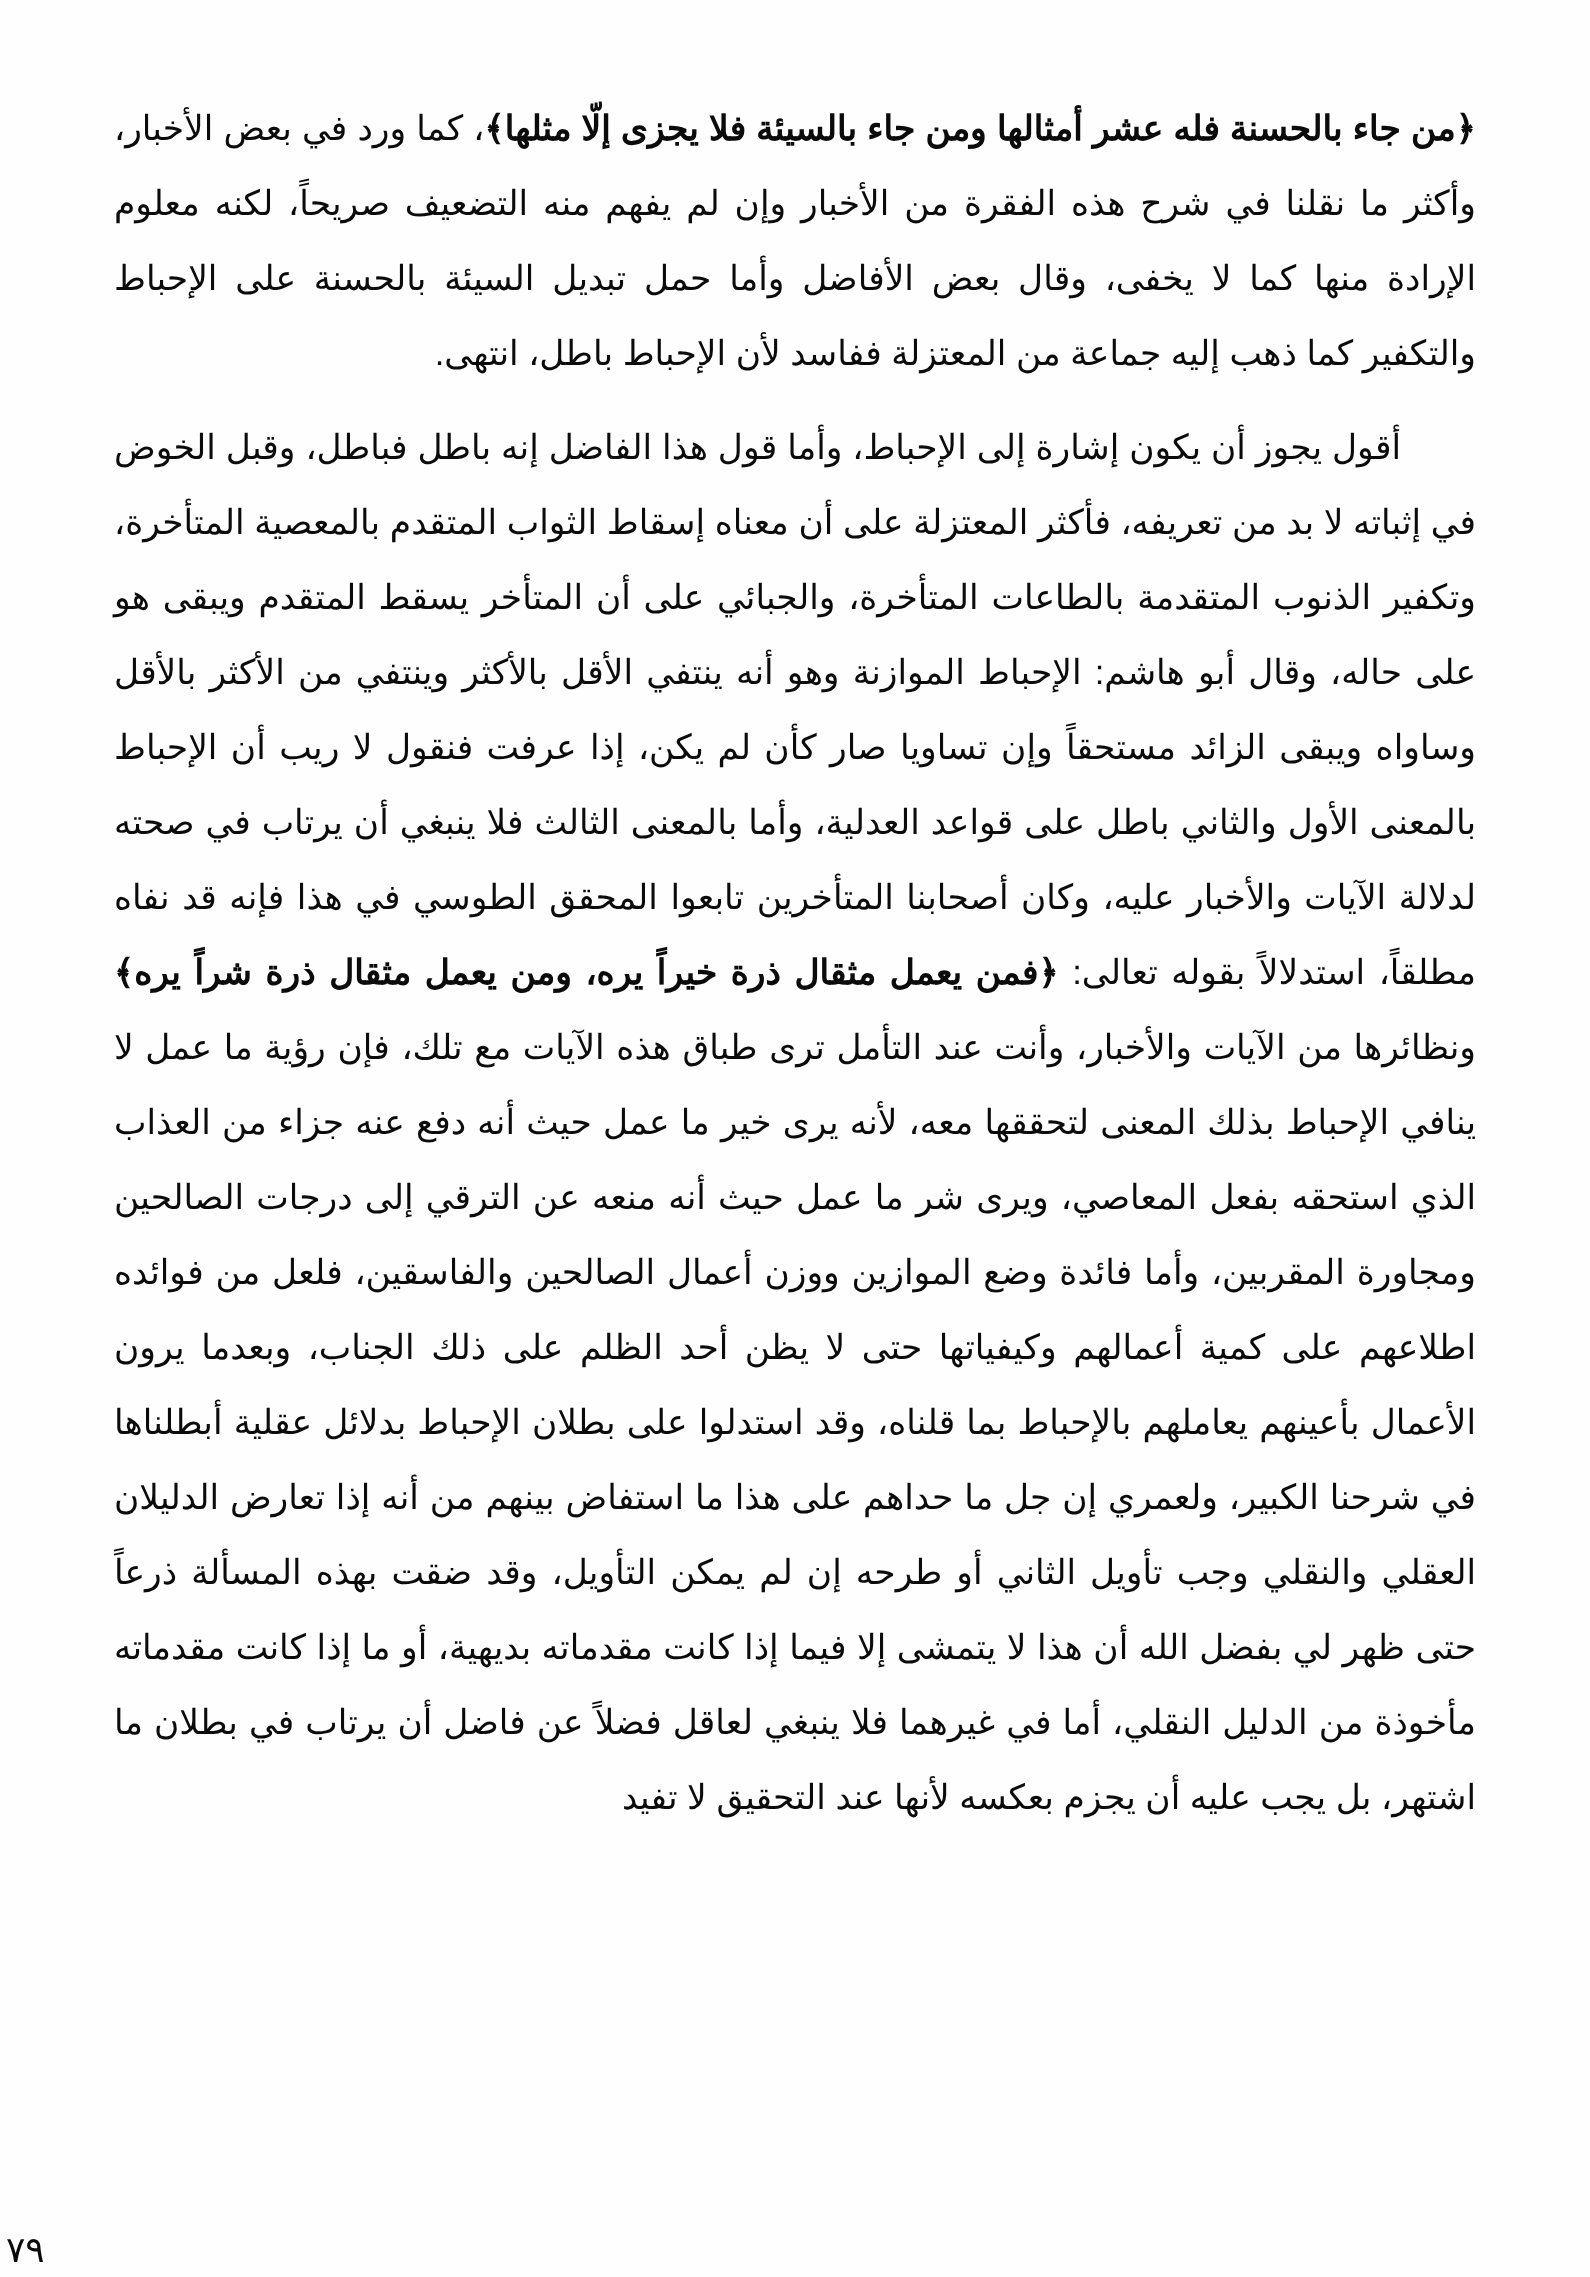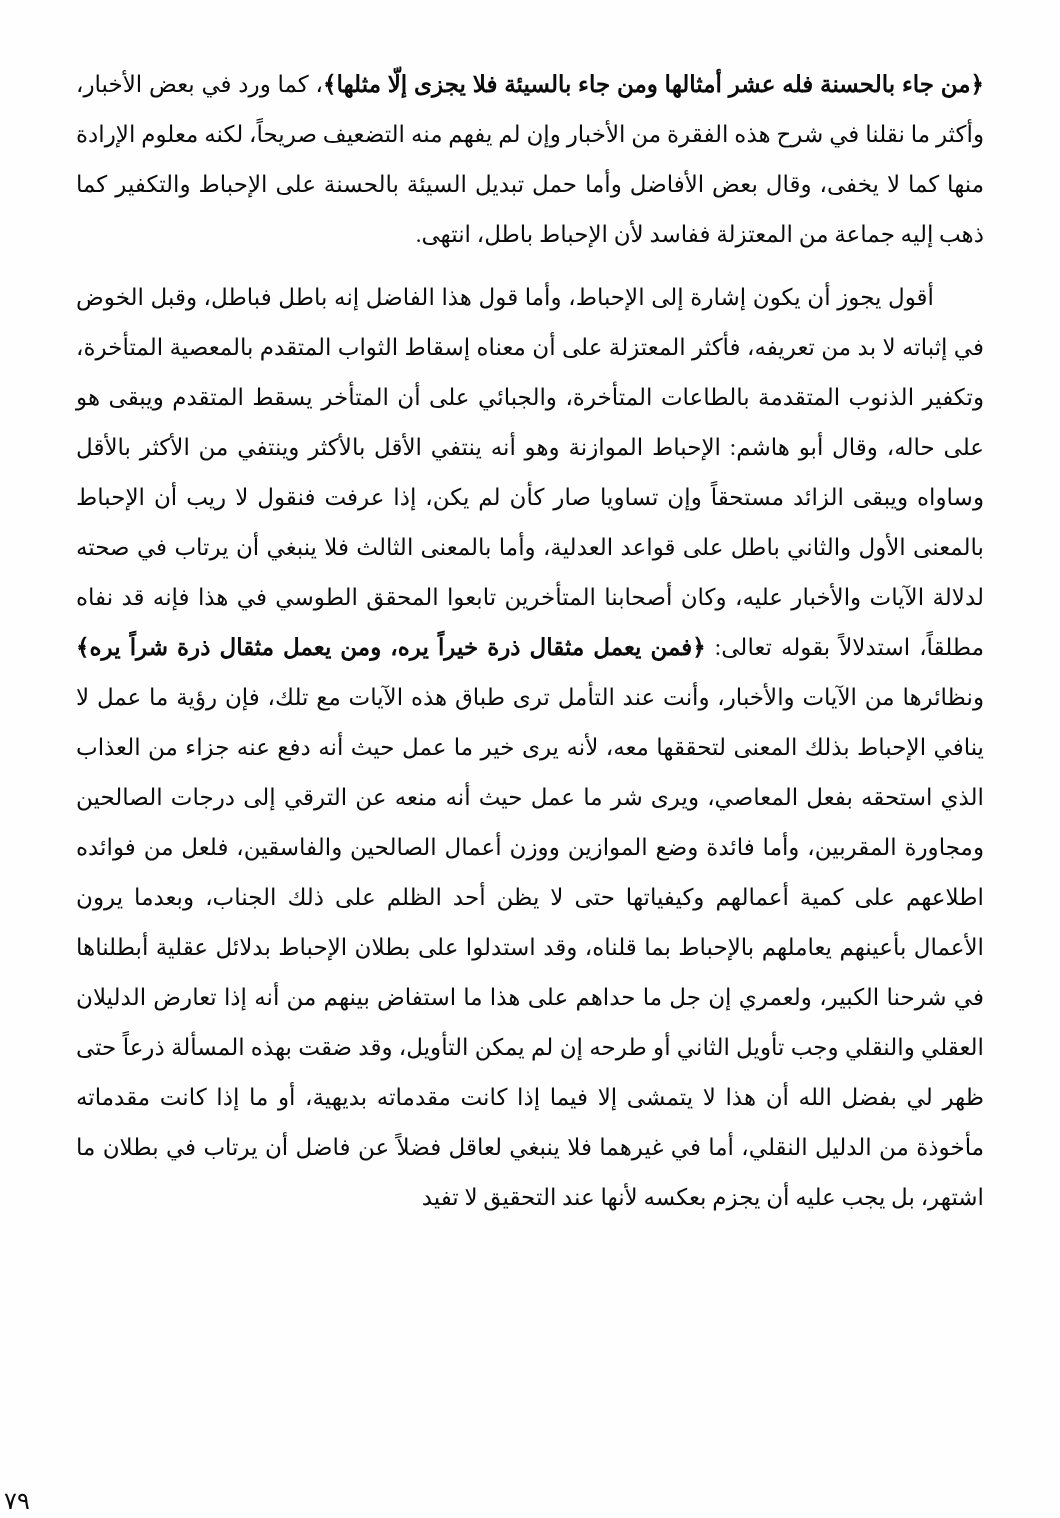--- a/index.html
+++ b/index.html
@@ -6,21 +6,21 @@
     margin: 0;
     padding: 0;
     background: #ffffff;
   }
   .page {
     position: relative;
     width: 1060px;
     height: 1518px;
     background: #fefefe;
     overflow: hidden;
-    font-family: Liberation Serif, serif;
+    font-family: Liberation Sans, sans-serif;
   }
   .content {
     position: absolute;
     top: 60px;
     right: 76px;
     width: 908px;
     direction: rtl;
     unicode-bidi: embed;
     text-align: justify;
     color: #0b0b0b;

